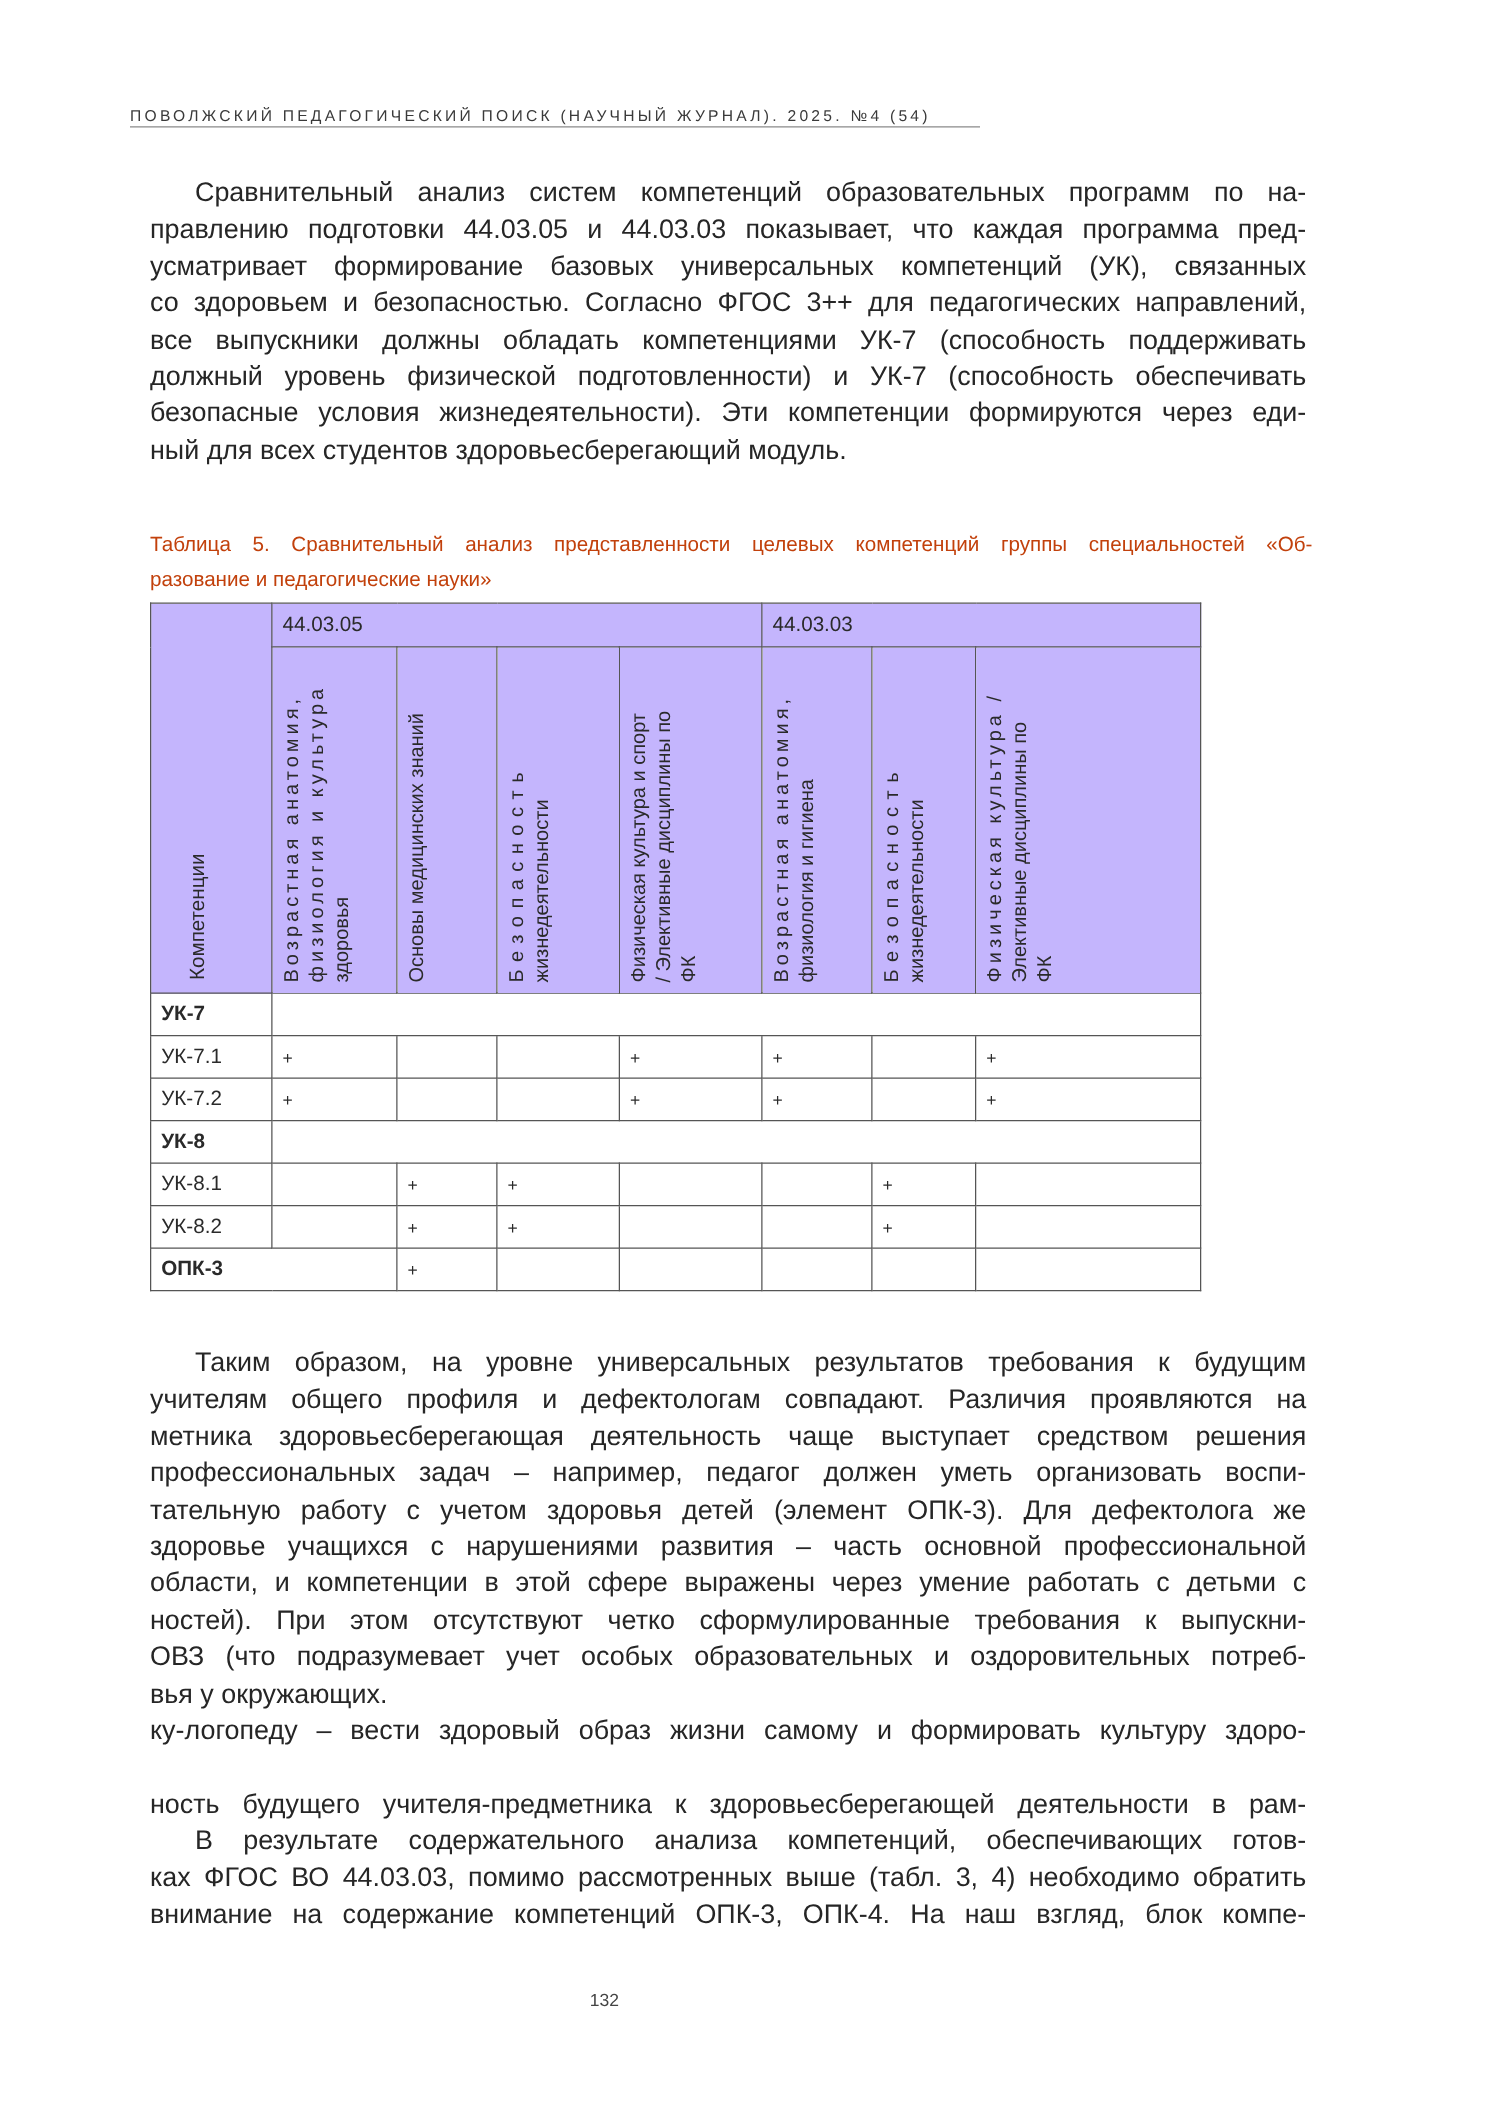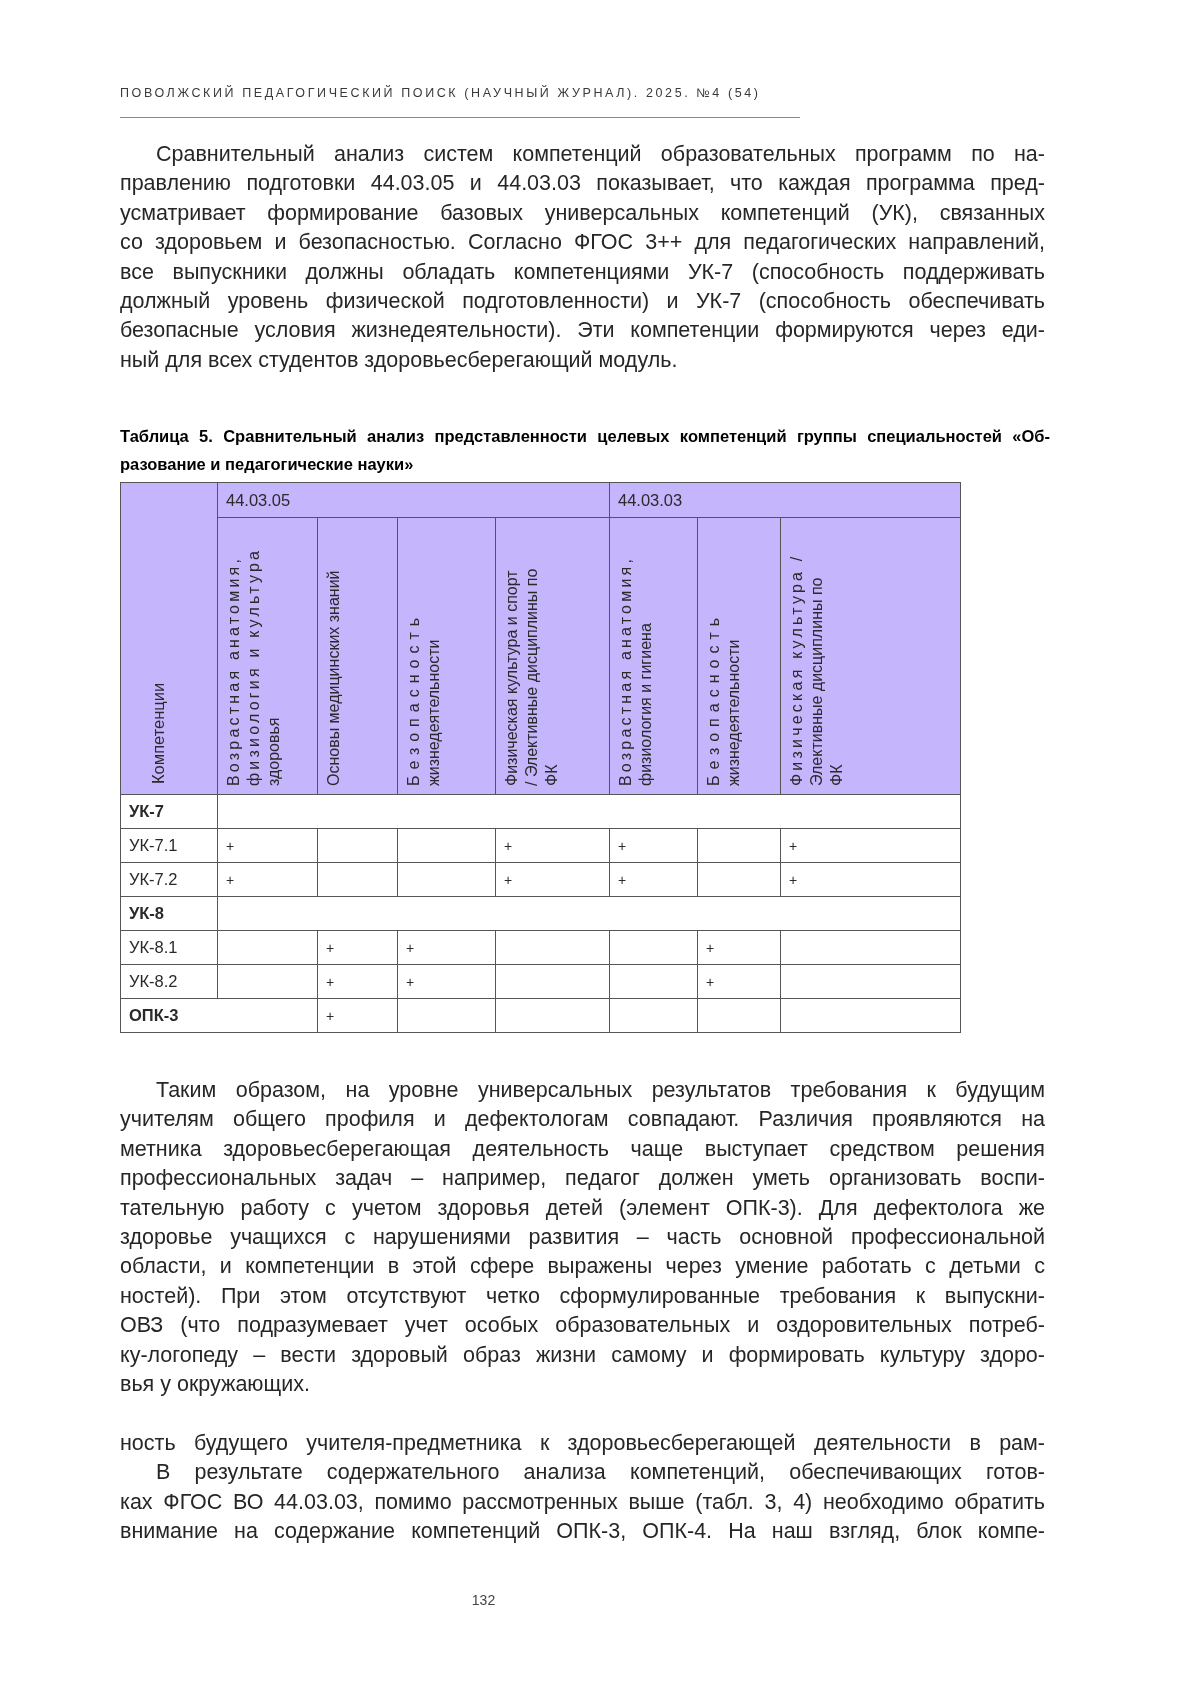--- a/index.html
+++ b/index.html
@@ -1,28 +1,28 @@
 <!DOCTYPE html>
 <html><head>
 <meta charset="utf-8">
 <style>
   html, body { margin: 0; padding: 0; background: #ffffff; }
   body { width: 1200px; height: 1694px; position: relative; overflow: hidden;
          font-family: "Liberation Sans", "DejaVu Sans", sans-serif; color: #2b2b2b; }
-  .running-header { position: absolute; left: 120px; top: 86px; width: 680px;
+  .running-header { position: absolute; left: 104px; top: 86px; width: 680px;
          font-size: 12.5px; letter-spacing: 2.6px; color: #3a3a3a;
-         border-bottom: 1px solid #8a8a8a; padding-bottom: 17px; white-space: nowrap; }
+         border-bottom: 1px solid #8a8a8a; padding-bottom: 1px; white-space: nowrap; }
   .para { position: absolute; left: 120px; width: 925px; font-size: 21.5px;
           line-height: 29.4px; text-align: justify; color: #262626;
           font-family: "Liberation Sans Narrow", "Liberation Sans", sans-serif; }
   .para .line { display: block; white-space: nowrap; text-align-last: justify; }
   .para .line.last { text-align-last: left; }
   .para .line.indent { padding-left: 36px; }
   .caption { position: absolute; left: 120px; top: 422px; width: 930px;
-             font-size: 16.5px; line-height: 28px; color: #000000; font-weight: bold; }
+             font-size: 16.5px; line-height: 28px; color: #c2410c; }
   .caption .line { display: block; white-space: nowrap; text-align-last: justify; }
   .caption .line.last { text-align-last: left; }
 
   table.comp { position: absolute; left: 120px; top: 482px; border-collapse: collapse;
                table-layout: fixed; font-size: 16px; color: #2a2a2a; }
   table.comp td, table.comp th { border: 1.6px solid #555555; padding: 0; font-weight: normal; }
   .shade { background: #c4b5fd; }
   .prog-head { height: 34px; text-align: left; padding-left: 8px !important; font-size: 16.5px; }
   .vhead { height: 276px; position: relative; vertical-align: bottom; }
   .vtext { position: absolute; left: 6px; bottom: 8px; width: 262px; height: auto;
@@ -191,22 +191,22 @@
 <div class="para" style="top:1076px;">
   <span class="line indent">Таким образом, на уровне универсальных результатов требования к будущим</span>
   <span class="line">учителям общего профиля и дефектологам совпадают. Различия проявляются на</span>
   <span class="line">метника здоровьесберегающая деятельность чаще выступает средством решения</span>
   <span class="line">профессиональных задач – например, педагог должен уметь организовать воспи-</span>
   <span class="line">тательную работу с учетом здоровья детей (элемент ОПК-3). Для дефектолога же</span>
   <span class="line">здоровье учащихся с нарушениями развития – часть основной профессиональной</span>
   <span class="line">области, и компетенции в этой сфере выражены через умение работать с детьми с</span>
   <span class="line">ностей). При этом отсутствуют четко сформулированные требования к выпускни-</span>
   <span class="line">ОВЗ (что подразумевает учет особых образовательных и оздоровительных потреб-</span>
+  <span class="line last">вья у окружающих.</span>
   <span class="line">ку-логопеду – вести здоровый образ жизни самому и формировать культуру здоро-</span>
-  <span class="line last">вья у окружающих.</span>
 </div>
 
 <div class="para" style="top:1429px;">
   <span class="line">ность будущего учителя-предметника к здоровьесберегающей деятельности в рам-</span>
   <span class="line indent">В результате содержательного анализа компетенций, обеспечивающих готов-</span>
   <span class="line">ках ФГОС ВО 44.03.03, помимо рассмотренных выше (табл. 3, 4) необходимо обратить</span>
   <span class="line">внимание на содержание компетенций ОПК-3, ОПК-4. На наш взгляд, блок компе-</span>
 </div>
 
 <div class="page-num">132</div>

